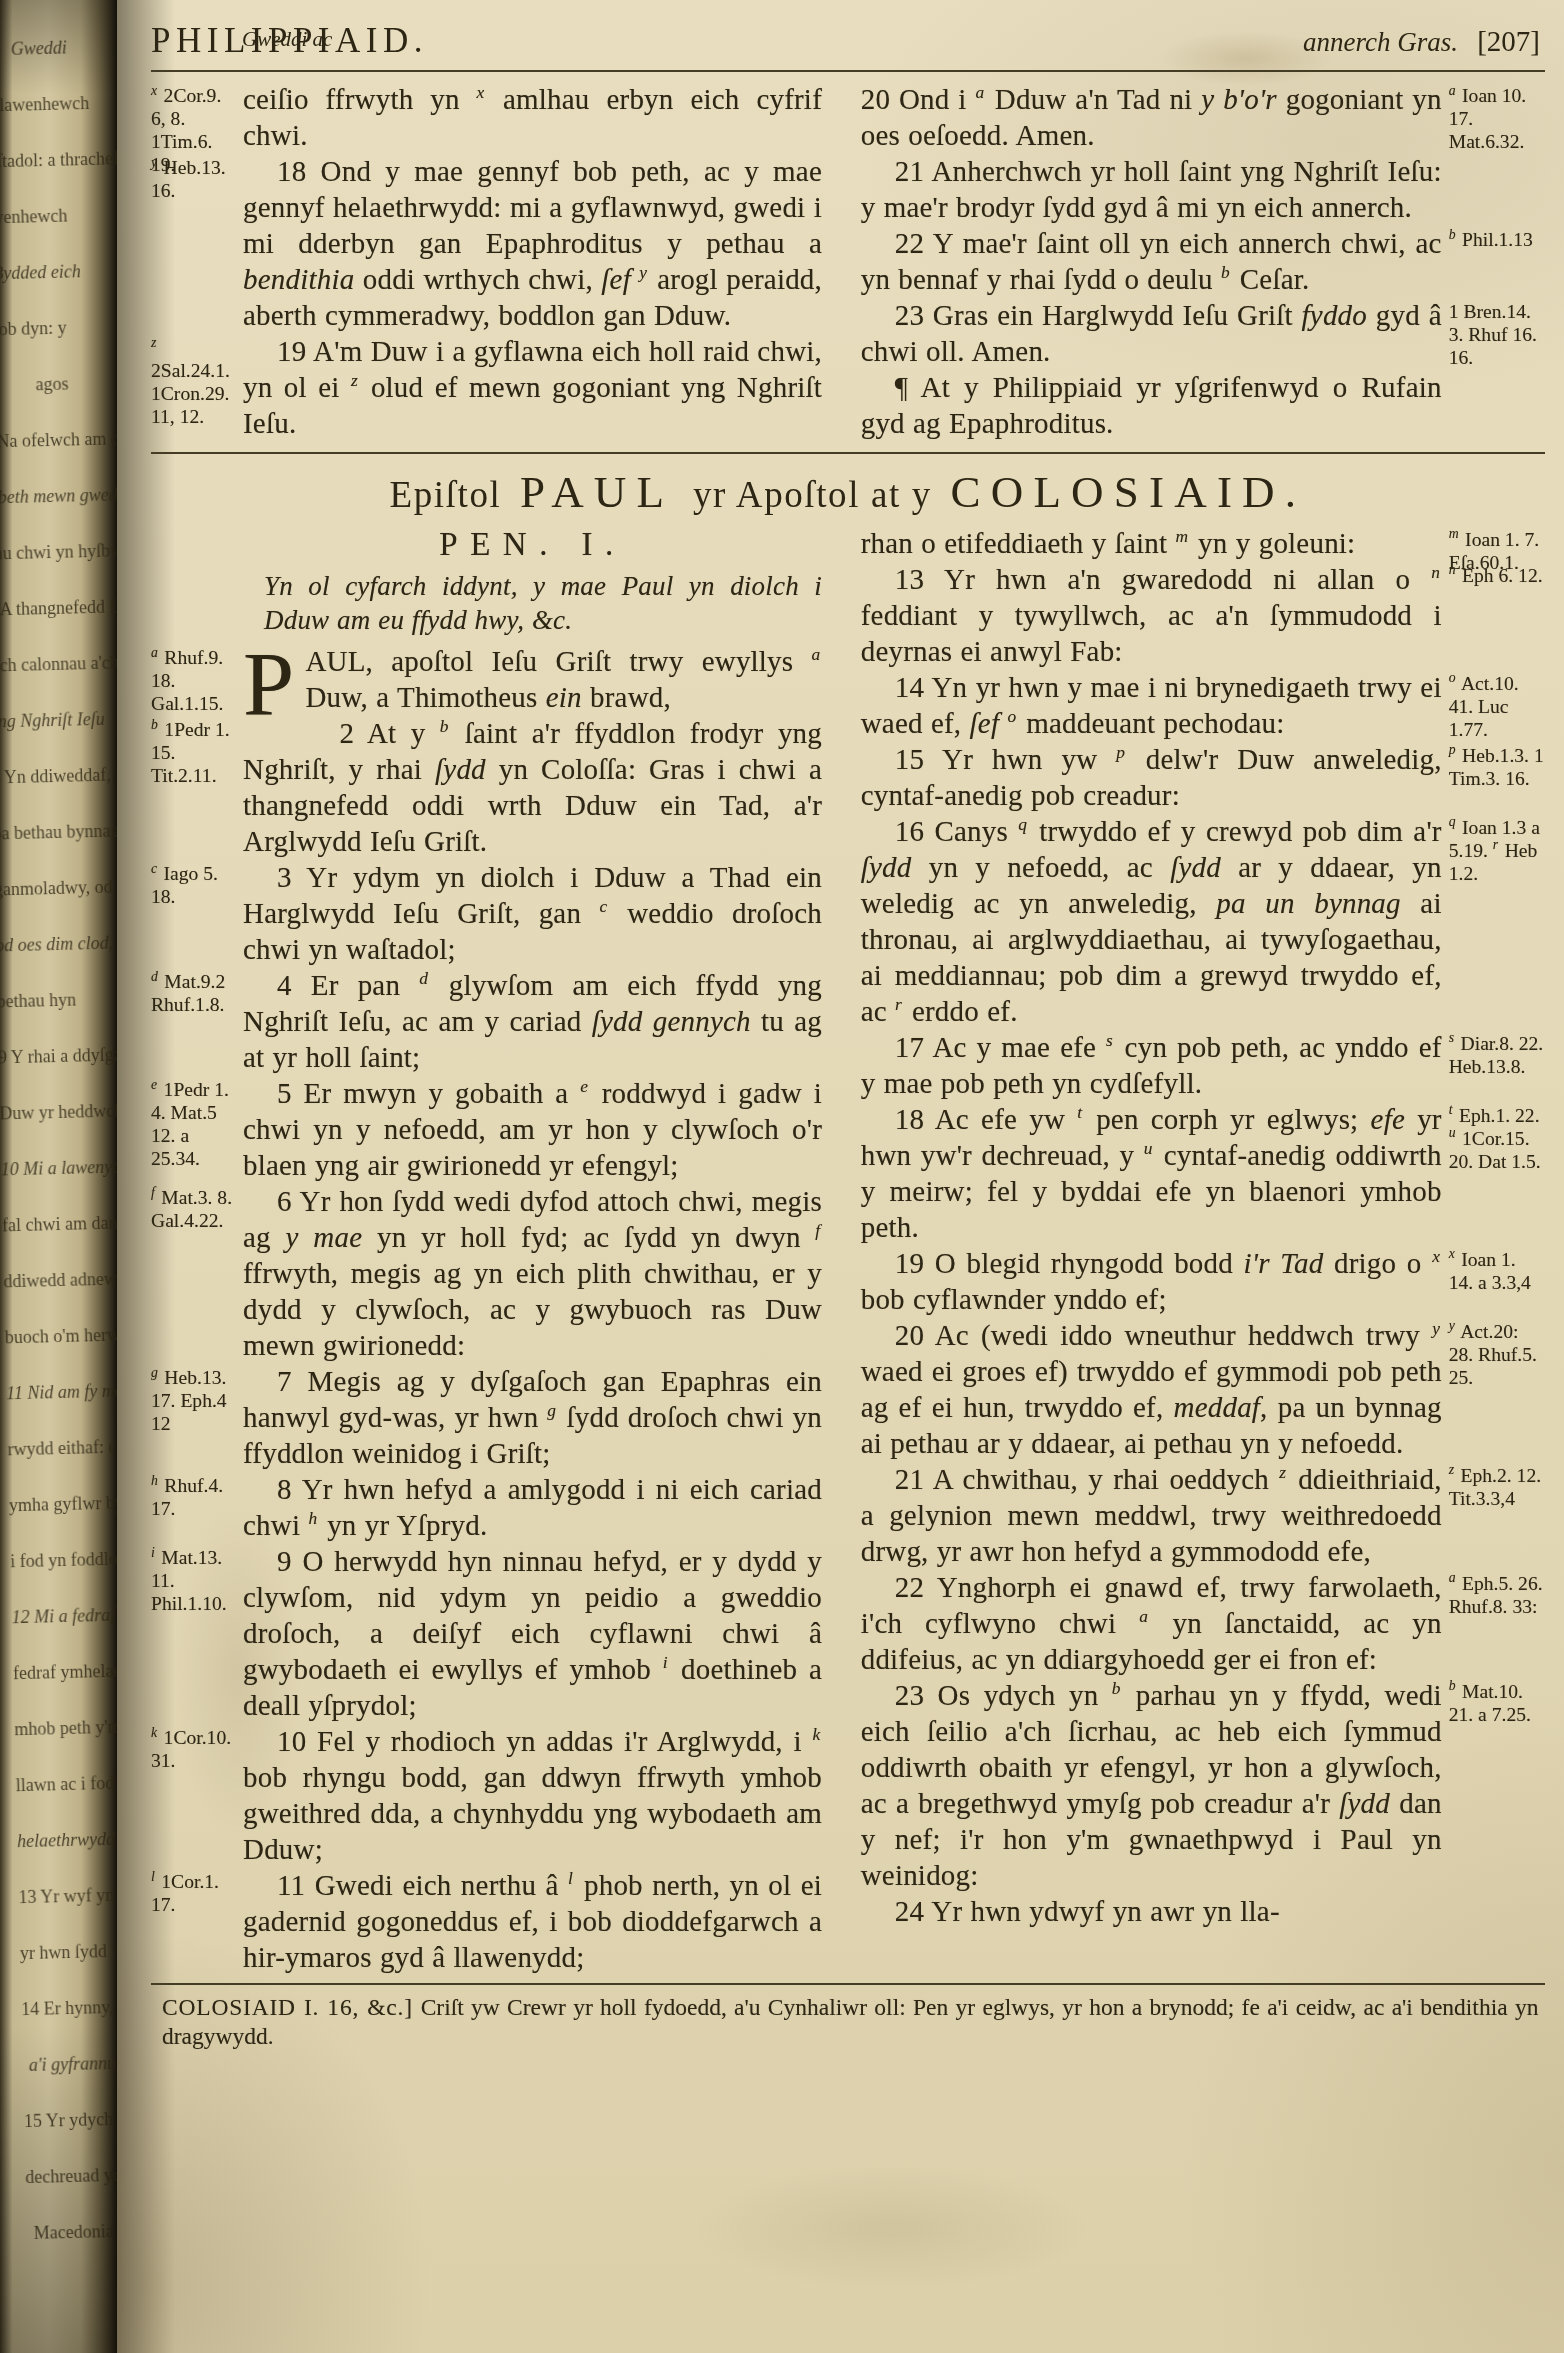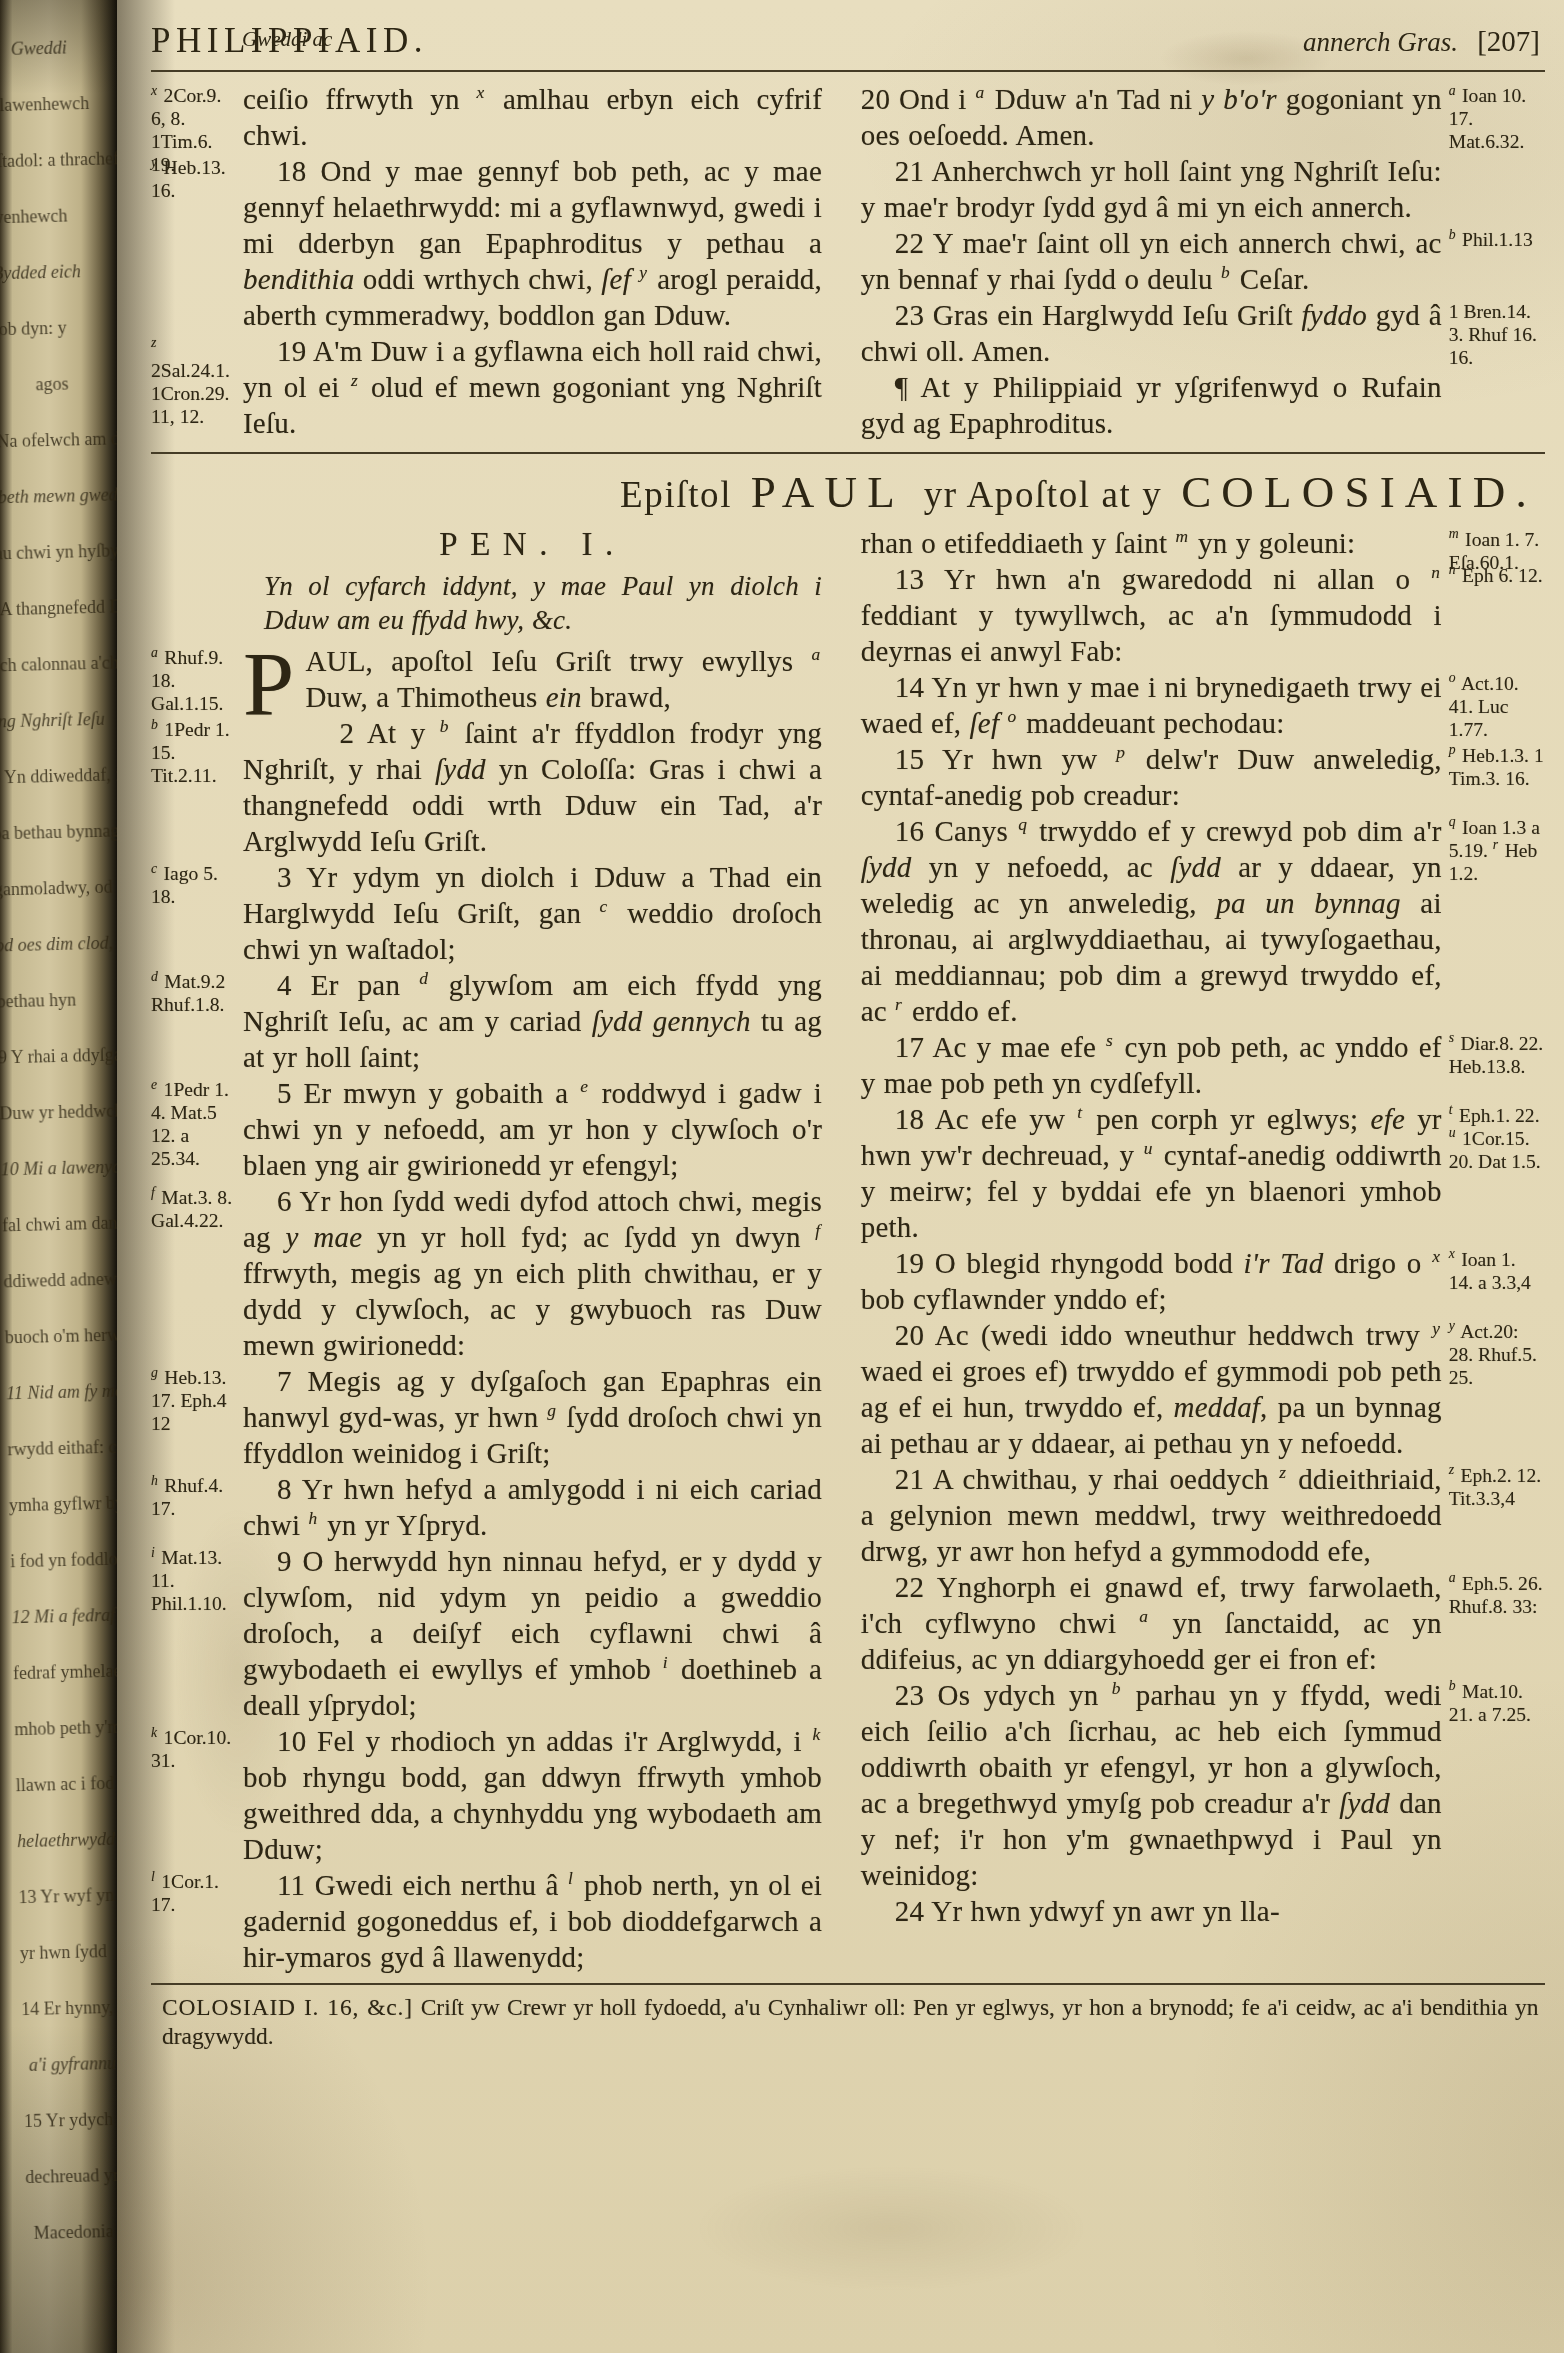--- a/index.html
+++ b/index.html
@@ -98,21 +98,21 @@
     position:absolute;top:3.1px;width:86px;
     font-size:19.6px;line-height:23px;text-align:left;letter-spacing:0;
     text-shadow:0 0 0.8px rgba(45,38,20,.3);
   }
   .col-left .note{left:-92px;}
   .col-right .note{right:-102px;width:95px;}
   .note sup{font-size:70%;}
 
   
   .section-title{
-    position:relative;z-index:2;text-align:right;padding:12.5px 0 6.3px;white-space:nowrap;
+    position:relative;z-index:2;text-align:center;padding:12.5px 0 6.3px;white-space:nowrap;
   }
   .st{font-size:37px;margin:0 7.8px;letter-spacing:1.6px;}
   .st.big{font-size:45px;letter-spacing:10.2px;}
 
   
   .footnote{
     position:relative;z-index:2;padding:7.8px 6.3px 0 11px;
     font-size:23.5px;line-height:29px;text-align:justify;
     text-shadow:0 0 0.8px rgba(45,38,20,.3);
   }

